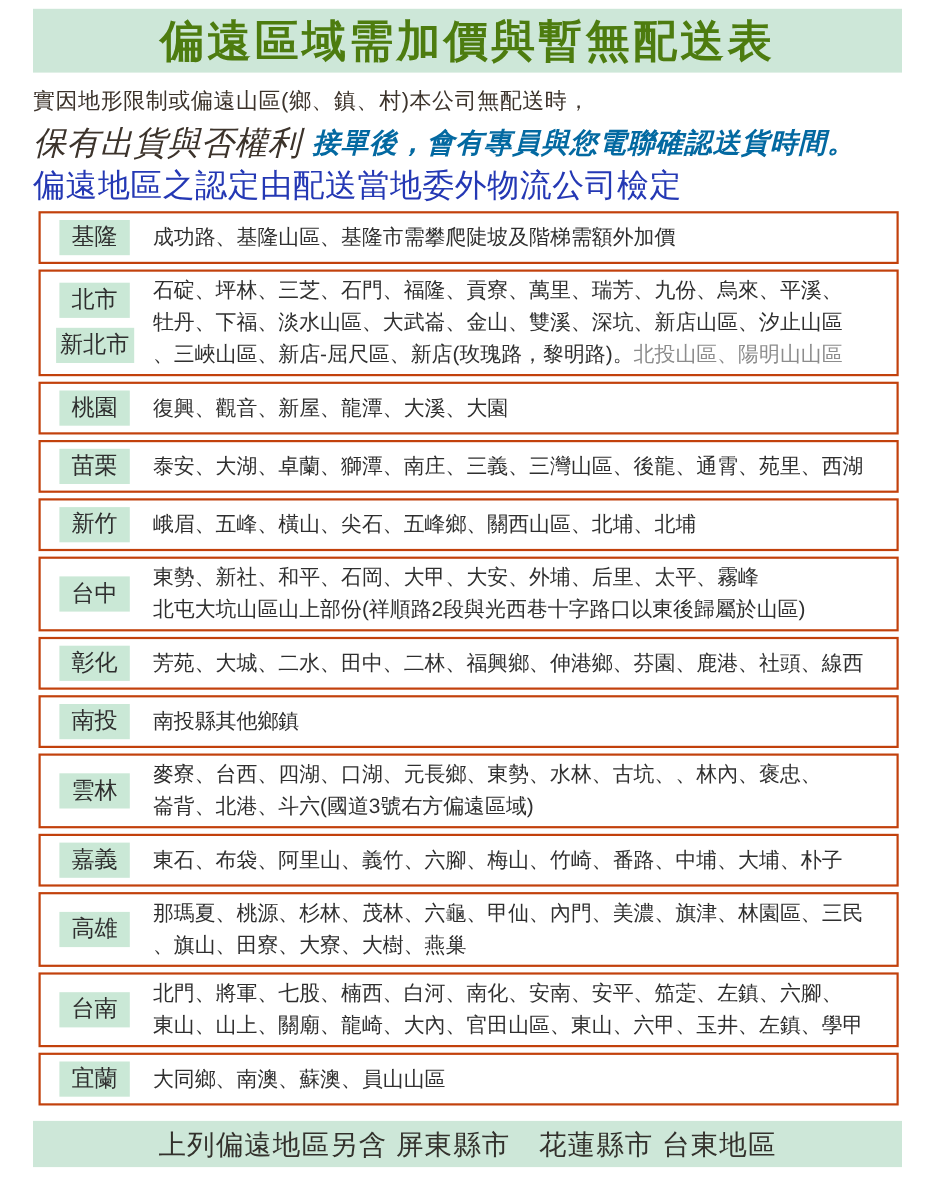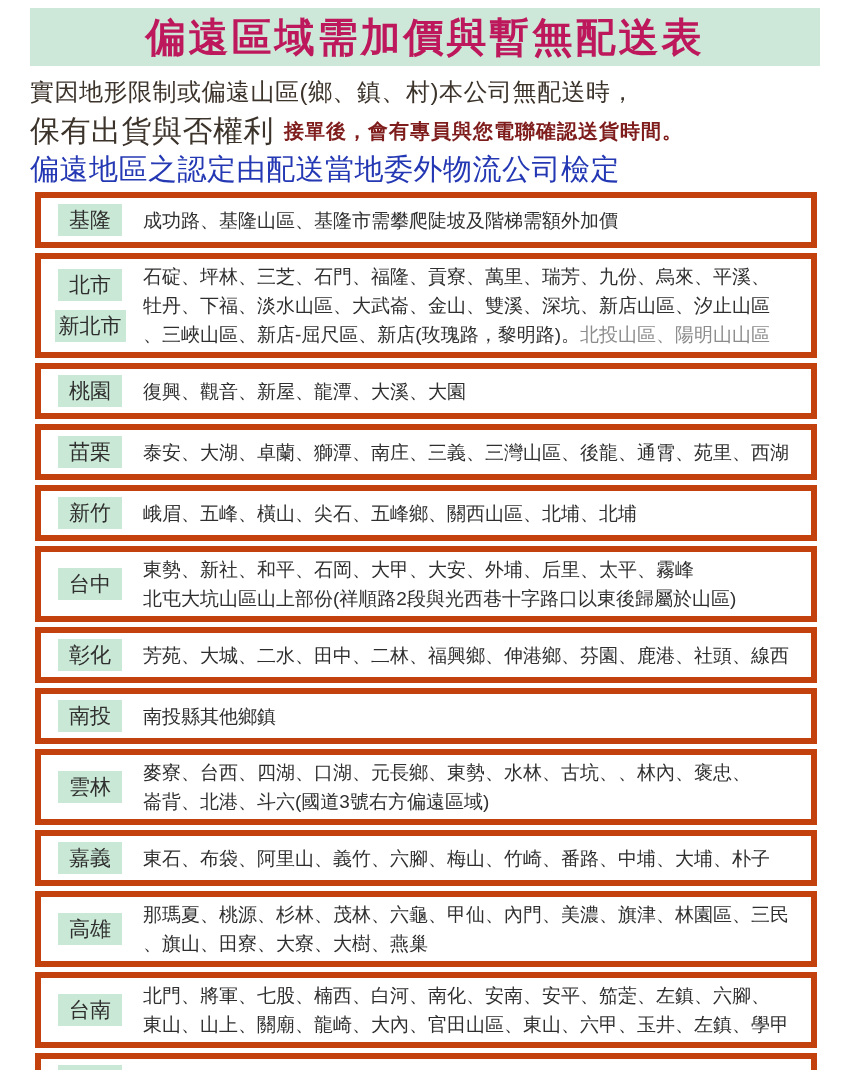--- a/index.html
+++ b/index.html
@@ -1,38 +1,38 @@
 <!DOCTYPE html>
 <html><head>
 <meta charset="utf-8">
 <style>
   html,body{margin:0;padding:0;background:#ffffff;}
   body{width:850px;height:1070px;font-family:"Liberation Sans","DejaVu Sans",sans-serif;overflow:hidden;}
   .page{box-sizing:border-box;width:850px;height:1070px;padding:8px 30px 0 30px;}
 
   .title-bar{
     height:58px;background:#cde7d8;display:flex;align-items:center;justify-content:center;
-    font-size:40px;font-weight:bold;color:#be185d;letter-spacing:3px;
+    font-size:40px;font-weight:bold;color:#4d7c0f;letter-spacing:3px;
   }
   .notice-red{
     margin-top:5px;font-family:"Liberation Serif","DejaVu Serif",serif;font-weight:bold;
     font-size:20px;color:#cc0000;line-height:26px;letter-spacing:1px;
   }
-  .policy-1{margin-top:7px;font-size:24px;color:#3c332b;line-height:38px;letter-spacing:0.5px;}
-  .policy-2{display:flex;align-items:flex-start;line-height:40px;}
+  .policy-1{margin-top:7px;font-size:20px;color:#3c332b;line-height:38px;letter-spacing:0.5px;}
+  .policy-2{display:flex;align-items:flex-start;line-height:40px;font-style:italic;}
   .policy-2 .big{font-size:30px;color:#3c332b;letter-spacing:0.5px;}
   .policy-2 .red-small{
     margin-left:10px;font-family:"Liberation Serif","DejaVu Serif",serif;font-weight:bold;
-    font-size:20px;color:#7f1d1d;letter-spacing:1px;
+    font-size:25px;color:#0369a1;letter-spacing:1px;
   }
   .policy-blue{font-size:29px;color:#2438b4;line-height:32px;margin:2px 0 7px 0;letter-spacing:0.5px;}
 
   .table{display:flex;flex-direction:column;gap:5px;margin-left:5px;width:782px;}
   .row{
-    box-sizing:border-box;border:6px solid #c2410c;background:#ffffff;
+    box-sizing:border-box;border:2px solid #c2410c;background:#ffffff;
     display:flex;align-items:center;
   }
   .row-1line{min-height:46px;}
   .row-2line{min-height:64px;}
   .row-3line{min-height:93px;}
   .labels{
     width:78px;flex:0 0 78px;display:flex;flex-direction:column;gap:9px;
     align-items:center;justify-content:center;padding:6px 0 6px 10px;
   }
   .label{

